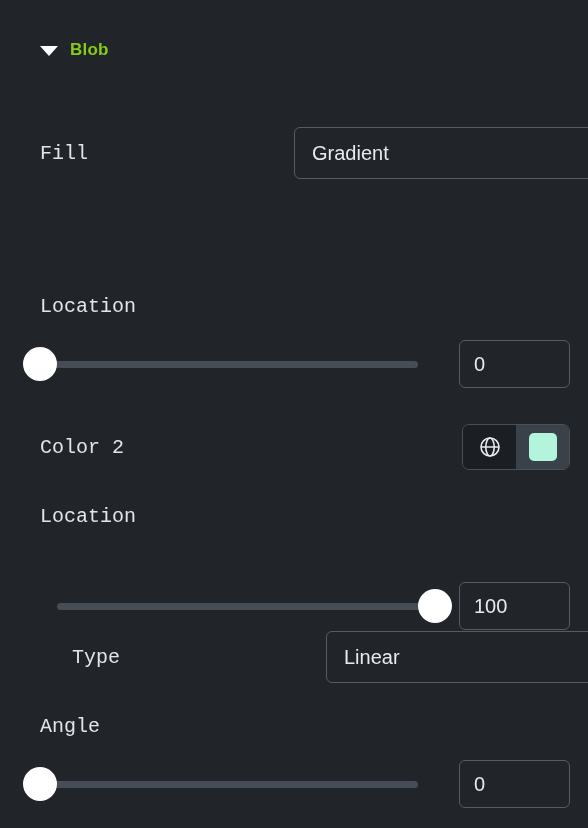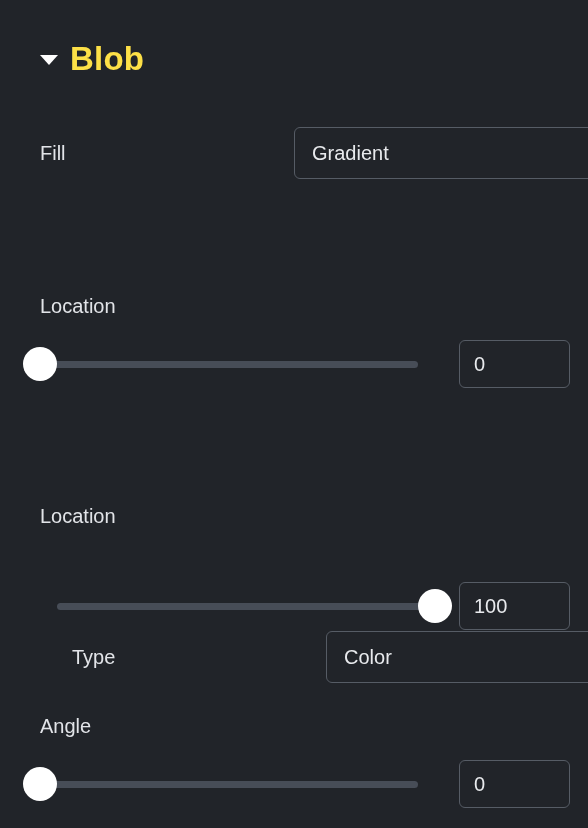--- a/index.html
+++ b/index.html
@@ -30,41 +30,42 @@
     cursor: pointer;
   }
   .disclosure-triangle {
     width: 0; height: 0;
     border-left: 9px solid transparent;
     border-right: 9px solid transparent;
     border-top: 10px solid #ffffff;
     margin-top: 2px;
   }
   .section-title {
-    font-size: 33px;
+    font-size: 17px;
     font-weight: bold;
-    color: #fde047;
+    color: #84cc16;
     letter-spacing: 0.2px;
   }
 
   
   .row {
     position: absolute;
     left: 0;
     width: 588px;
     display: flex;
     align-items: center;
   }
 
   .field-label {
     position: absolute;
     left: 40px;
     font-size: 20px;
     color: #e2e4e8;
     white-space: nowrap;
+    font-family: Liberation Mono, monospace;
   }
 
   
   .dropdown {
     position: absolute;
     left: 294px;
     width: 332px;
     height: 52px;
     background: #212429;
     border: 1px solid #565c65;
@@ -190,37 +191,52 @@
   </div>
 
   <div class="row" style="top:340px; height:48px;">
     <div class="slider-wrap">
       <span class="slider-track"></span>
       <span class="slider-thumb at-start"></span>
     </div>
     <input class="number-input" type="text" value="0" style="">
   </div>
 
+  <div class="row" style="top:424px; height:46px;">
+    <span class="field-label">Color 2</span>
+    <div class="color-control">
+      <div class="color-globe-btn">
+        <svg width="24" height="24" viewBox="0 0 24 24" fill="none" stroke="#e8eaed" stroke-width="1.6">
+          <circle cx="12" cy="12" r="9"></circle>
+          <line x1="3" y1="12" x2="21" y2="12"></line>
+          <ellipse cx="12" cy="12" rx="4.2" ry="9"></ellipse>
+        </svg>
+      </div>
+      <div class="color-swatch-btn">
+        <span class="color-swatch" style="background:#B2F5DC"></span>
+      </div>
+    </div>
+  </div>
 
   <div class="row" style="top:502px; height:28px;">
     <span class="field-label">Location</span>
   </div>
 
   <div class="row" style="top:582px; height:48px;">
     <div class="slider-wrap" style="left:40px; width:412px;">
       <span class="slider-track"></span>
       <span class="slider-thumb at-end"></span>
     </div>
     <input class="number-input" type="text" value="100" style="">
   </div>
 
   <div class="row" style="top:631px; height:52px;margin-left:32px;">
     <span class="field-label">Type</span>
     <div class="dropdown">
-      <span class="dropdown-value">Color</span>
+      <span class="dropdown-value">Linear</span>
       <span class="dropdown-arrow"></span>
     </div>
   </div>
 
   <div class="row" style="top:712px; height:28px;padding-left:21px;">
     <span class="field-label">Angle</span>
   </div>
 
   <div class="row" style="top:760px; height:48px;">
     <div class="slider-wrap">

